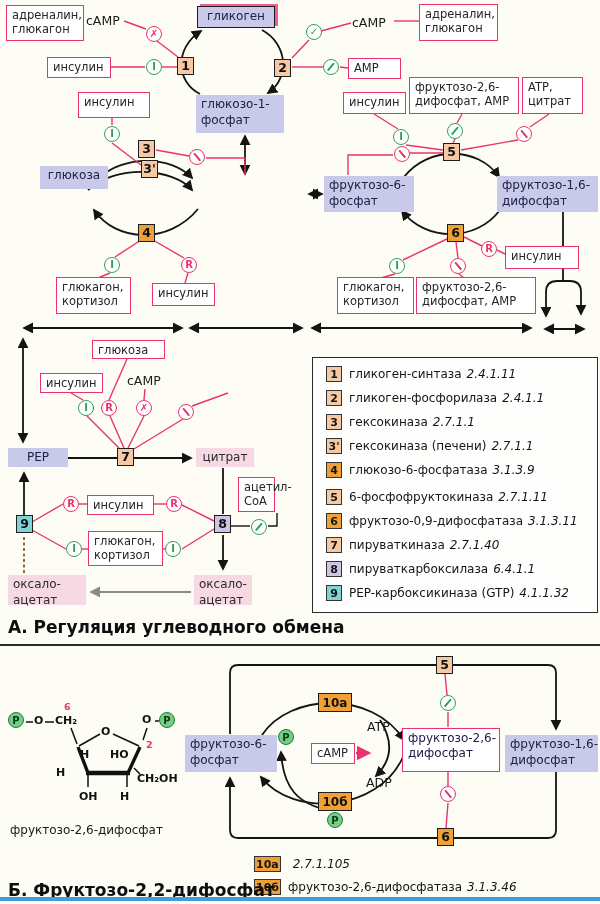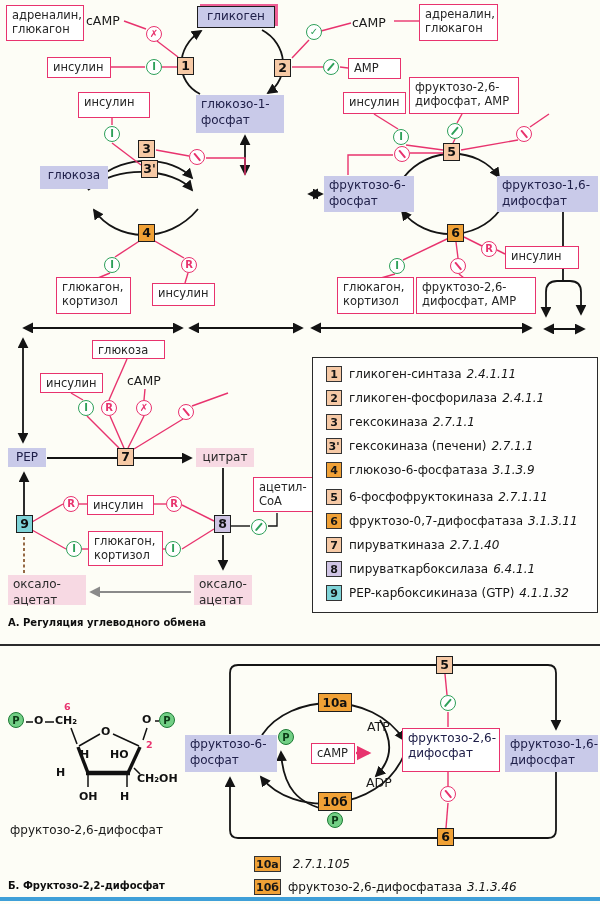--- a/index.html
+++ b/index.html
@@ -16,21 +16,21 @@
   .salmon{background:#f6c9a5}.orange{background:#f0a136}.lav{background:#cfc4e4}.cyan{background:#7fd4d8}
   .circ{width:16px;height:16px;border-radius:50%;background:#fff;display:flex;align-items:center;
         justify-content:center;font-size:10px;font-weight:bold;line-height:1}
   .cg{border:1.7px solid #2ea05a;color:#2ea05a}
   .cp{border:1.7px solid #e8336e;color:#e8336e}
   .sl{display:block;width:2.2px;height:9.5px;background:currentColor;border-radius:1px;transform:rotate(40deg)}
   .slp{transform:rotate(-40deg)}
   .pcirc{width:16px;height:16px;border-radius:50%;background:#72cf85;border:1.6px solid #1d7a35;
          color:#0c3a16;font-weight:bold;font-size:10px;display:flex;align-items:center;justify-content:center}
   .txt{font-size:12.5px;color:#1a1a1a}
-  .cap{font-size:10px;font-weight:bold;color:#0e0e0e;white-space:nowrap}
+  .cap{font-size:17px;font-weight:bold;color:#0e0e0e;white-space:nowrap}
   .legendbox{border:1.6px solid #2a2a2a;background:#fefefc}
   .lrow{position:absolute;display:flex;align-items:center;font-size:12px;color:#161616;white-space:nowrap}
   .lnum{border:1.4px solid #333;min-width:16px;height:16px;font-weight:bold;font-size:11px;
         display:inline-flex;align-items:center;justify-content:center;margin-right:7px;padding:0 1px;box-sizing:border-box}
   .ec{font-style:italic;margin-left:5px}
   .structlbl{font-size:12px;color:#1a1a1a}
   .chem{font-size:11px;color:#111;font-weight:bold;white-space:nowrap}
   .rednum{font-size:9.5px;color:#e8336e;font-weight:bold}
   .hr{background:#2b2b2b;height:2px}
   .blueline{background:#3f9fd8;height:4px}
@@ -163,40 +163,41 @@
     <path d="M 86 773 L 130 773" stroke-width="4.6"></path>
     <path d="M 140 747 L 128 773" stroke-width="3.4"></path>
   </g>
 </svg>
 
 <div class="abs met ctr" style="left:197px;top:6px;width:78px;height:22px;border:1.6px solid #1d1d1d;box-shadow:3px -2px 0 0 #ef5f95">гликоген</div>
 <div class="abs met" style="left:196px;top:95px;width:88px;height:38px">глюкозо-1-фосфат</div>
 <div class="abs met ctr" style="left:40px;top:166px;width:68px;height:23px">глюкоза</div>
 <div class="abs met" style="left:324px;top:176px;width:90px;height:36px">фруктозо-6-фосфат</div>
 <div class="abs met" style="left:497px;top:176px;width:101px;height:36px">фруктозо-1,6-дифосфат</div>
-<div class="abs met ctr" style="left:8px;top:448px;width:38px;height:19px">PEP</div>
+<div class="abs met ctr" style="left:8px;top:448px;width:60px;height:19px">PEP</div>
 <div class="abs pinkbg ctr" style="left:196px;top:448px;width:58px;height:19px">цитрат</div>
 <div class="abs pinkbg" style="left:8px;top:575px;width:78px;height:30px">оксало-ацетат</div>
 <div class="abs pinkbg" style="left:194px;top:575px;width:58px;height:30px">оксало-ацетат</div>
 
 <div class="abs eff" style="left:6px;top:5px;width:78px;height:36px">адреналин, глюкагон</div>
 <div class="abs eff" style="left:47px;top:57px;width:64px;height:21px">инсулин</div>
 <div class="abs eff" style="left:78px;top:92px;width:72px;height:26px">инсулин</div>
 <div class="abs eff" style="left:56px;top:277px;width:75px;height:37px">глюкагон, кортизол</div>
 <div class="abs eff" style="left:152px;top:283px;width:63px;height:23px">инсулин</div>
 <div class="abs eff" style="left:419px;top:4px;width:79px;height:37px">адреналин, глюкагон</div>
 <div class="abs eff" style="left:348px;top:58px;width:53px;height:21px">AMP</div>
 <div class="abs eff" style="left:343px;top:92px;width:63px;height:22px">инсулин</div>
 <div class="abs eff" style="left:409px;top:77px;width:110px;height:37px">фруктозо-2,6-дифосфат, AMP</div>
+<div class="abs eff" style="left:522px;top:77px;width:61px;height:37px">ATP, цитрат</div>
 <div class="abs eff" style="left:337px;top:277px;width:77px;height:37px">глюкагон, кортизол</div>
 <div class="abs eff" style="left:416px;top:277px;width:120px;height:37px">фруктозо-2,6-дифосфат, AMP</div>
 <div class="abs eff" style="left:505px;top:246px;width:74px;height:23px">инсулин</div>
 <div class="abs eff" style="left:92px;top:340px;width:73px;height:19px">глюкоза</div>
 <div class="abs eff" style="left:40px;top:373px;width:63px;height:20px">инсулин</div>
-<div class="abs eff" style="left:253px;top:477px;width:68px;height:35px">ацетил-CoA</div>
+<div class="abs eff" style="left:238px;top:477px;width:37px;height:35px">ацетил-CoA</div>
 <div class="abs eff" style="left:87px;top:495px;width:67px;height:20px">инсулин</div>
 <div class="abs eff" style="left:88px;top:531px;width:75px;height:35px">глюкагон, кортизол</div>
 
 <span class="abs txt" style="left:86px;top:13px">cAMP</span>
 <span class="abs txt" style="left:352px;top:15px">cAMP</span>
 <span class="abs txt" style="left:127px;top:373px">cAMP</span>
 
 <div class="abs enz salmon" style="left:177px;top:57px">1</div>
 <div class="abs enz salmon" style="left:274px;top:59px">2</div>
 <div class="abs enz salmon" style="left:138px;top:140px">3</div>
@@ -307,21 +308,21 @@
       <span>глюкозо-6-фосфатаза</span>
       <span class="ec">3.1.3.9</span>
     </div>
 <div class="lrow" style="left:326px;top:489px">
       <span class="lnum salmon">5</span>
       <span>6-фосфофруктокиназа</span>
       <span class="ec">2.7.1.11</span>
     </div>
 <div class="lrow" style="left:326px;top:513px">
       <span class="lnum orange">6</span>
-      <span>фруктозо-0,7-дифосфатаза</span>
+      <span>фруктозо-0,9-дифосфатаза</span>
       <span class="ec">3.1.3.11</span>
     </div>
 <div class="lrow" style="left:326px;top:537px">
       <span class="lnum salmon">7</span>
       <span>пируваткиназа</span>
       <span class="ec">2.7.1.40</span>
     </div>
 <div class="lrow" style="left:326px;top:561px">
       <span class="lnum lav">8</span>
       <span>пируваткарбоксилаза</span>

